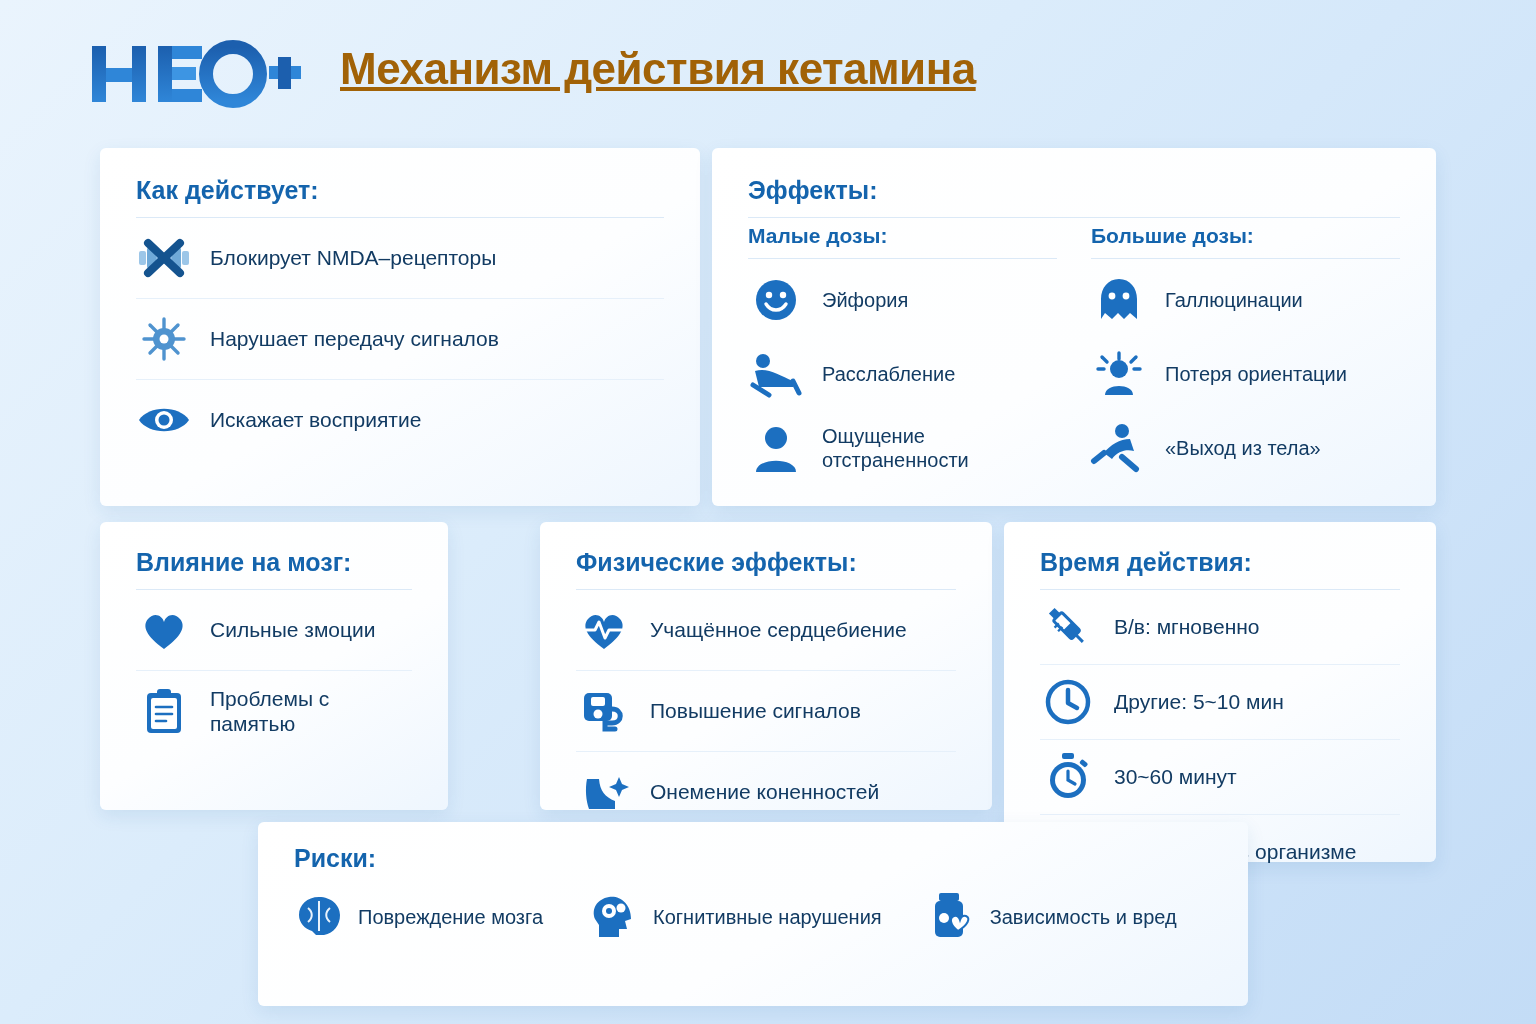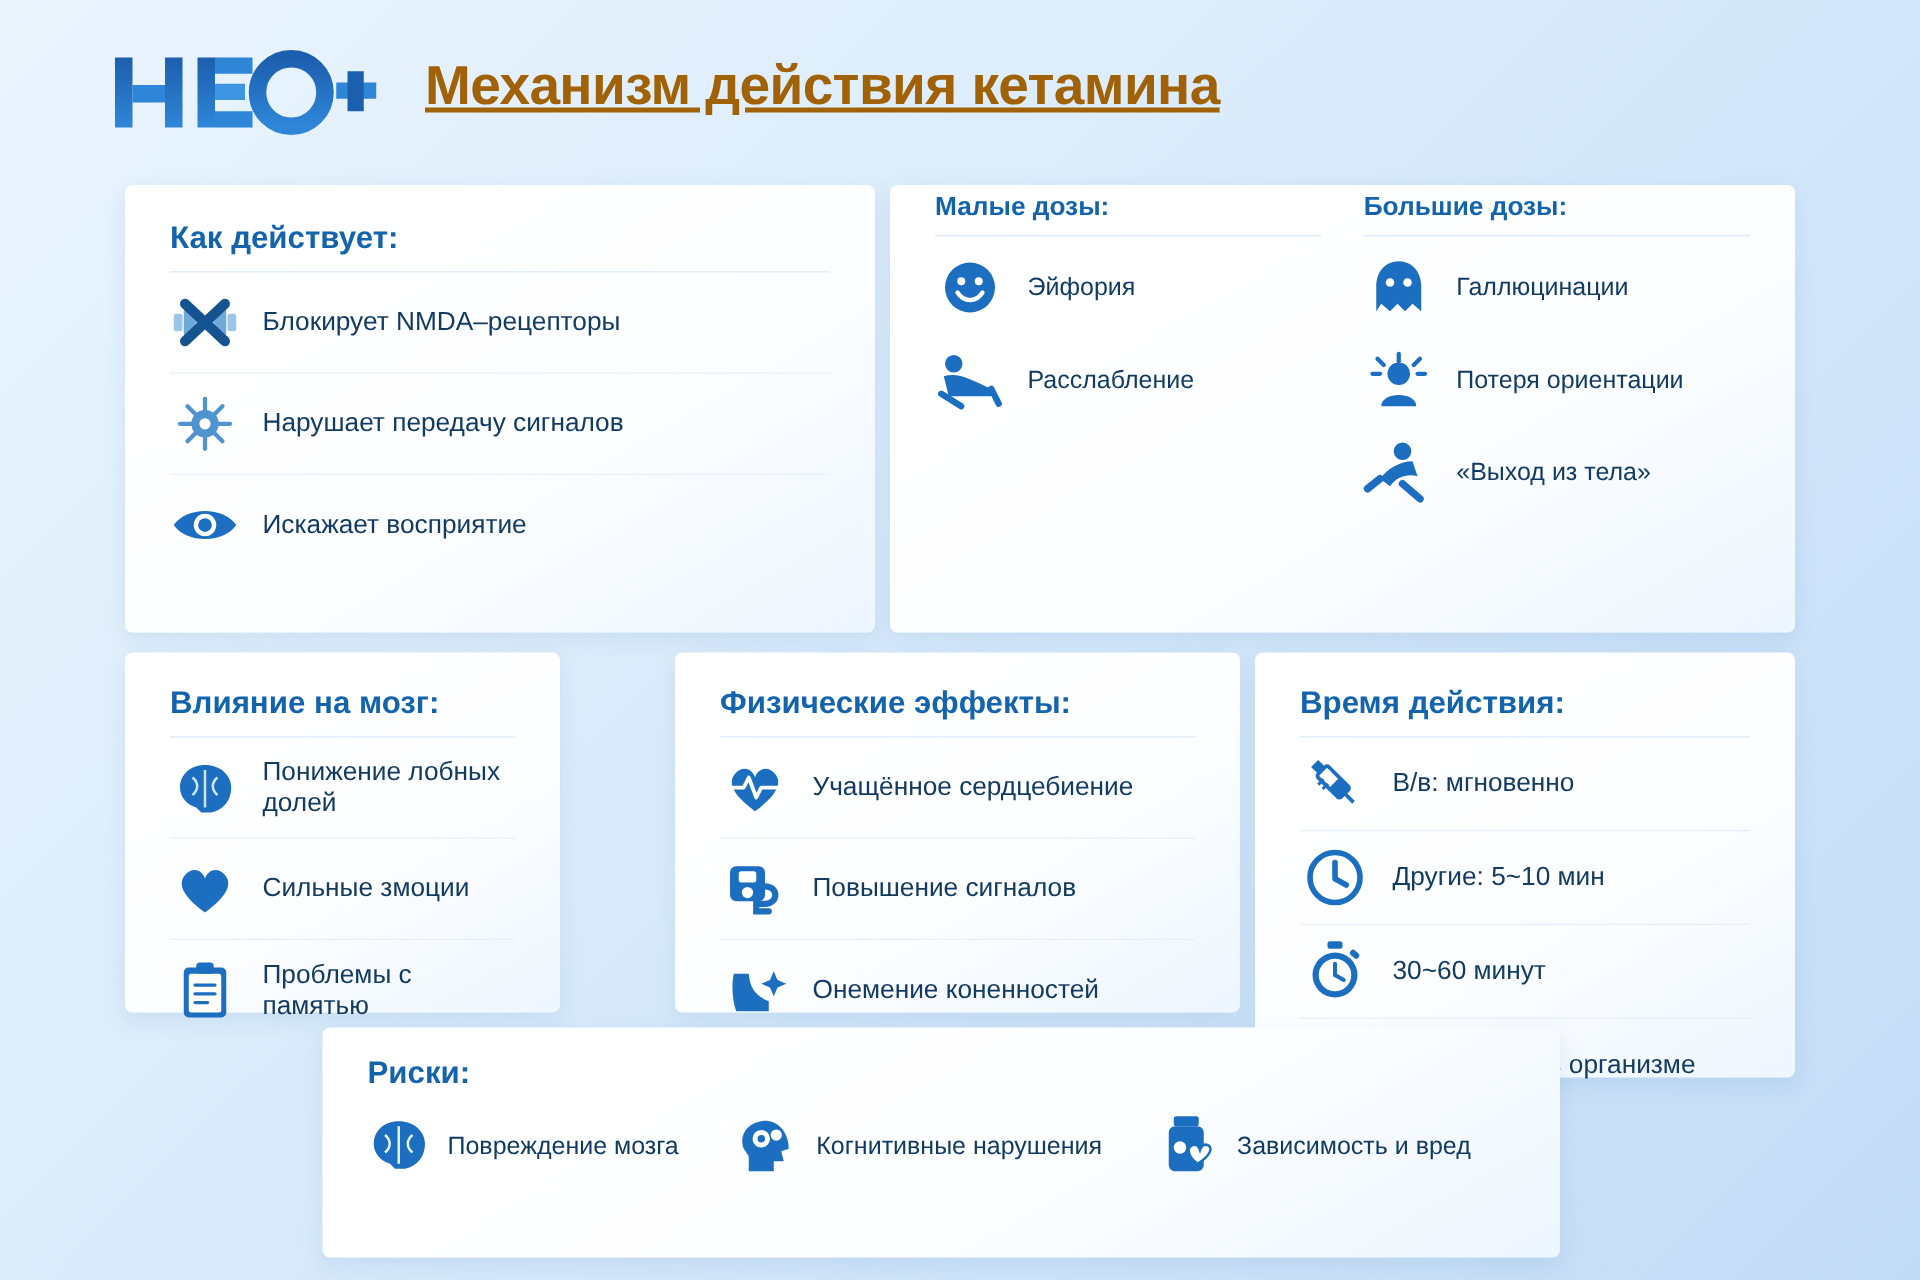--- a/index.html
+++ b/index.html
@@ -145,20 +145,21 @@
             <circle cx="27" cy="17" r="9" fill="#ffffff"></circle>
             <circle cx="27" cy="17" r="5.5" fill="#1c6fc0"></circle>
           </svg>
         </span>
         <span class="txt">Искажает восприятие</span>
       </div>
     </div>
   </div>
 
   <div class="card" id="card-effects">
+    <div class="card-title">Эффекты:</div>
     <div class="eff-cols">
       <div class="eff-col">
         <div class="sub-title">Малые дозы:</div>
         <div class="row">
           <span class="ico">
             <svg width="44" height="44" viewBox="0 0 44 44">
               <circle cx="22" cy="22" r="20" fill="#1c6fc0"></circle>
               <circle cx="15" cy="17" r="3.2" fill="#fff"></circle>
                 <circle cx="29" cy="17" r="3.2" fill="#fff"></circle>
               <path d="M12 26 C17 34, 27 34, 32 26" stroke="#fff" stroke-width="3.4" fill="none" stroke-linecap="round"></path>
@@ -169,20 +170,29 @@
         <div class="row">
           <span class="ico">
             <svg width="54" height="46" viewBox="0 0 54 46">
               <circle cx="14" cy="10" r="7" fill="#1c6fc0"></circle>
               <path d="M6 20 C18 16, 30 24, 44 30 L44 36 L10 36 Z" fill="#1c6fc0"></path>
               <path d="M4 34 L20 44" stroke="#1c6fc0" stroke-width="5" stroke-linecap="round"></path>
               <path d="M44 30 L50 42" stroke="#1c6fc0" stroke-width="5" stroke-linecap="round"></path>
             </svg>
           </span>
           <span class="txt">Расслабление</span>
+        </div>
+        <div class="row">
+          <span class="ico">
+            <svg width="44" height="48" viewBox="0 0 44 48">
+              <circle cx="22" cy="14" r="11" fill="#1c6fc0"></circle>
+              <path d="M2 48 C2 33, 42 33, 42 48 Z" fill="#1c6fc0"></path>
+            </svg>
+          </span>
+          <span class="txt">Ощущение отстраненности</span>
         </div>
       </div>
 
       <div class="eff-col">
         <div class="sub-title">Большие дозы:</div>
         <div class="row">
           <span class="ico">
             <svg width="44" height="46" viewBox="0 0 44 46">
               <path d="M22 2 C33 2, 40 11, 40 22 L40 42 L33 36 L27 42 L21 36 L15 42 L8 36 L4 42 L4 22 C4 11, 11 2, 22 2 Z" fill="#1c6fc0"></path>
               <circle cx="15" cy="19" r="3.4" fill="#fff"></circle>
@@ -220,33 +230,20 @@
         </div>
       </div>
     </div>
   </div>
 
   <div class="card" id="card-brain">
     <div class="card-title">Влияние на мозг:</div>
     <div class="rows">
       <div class="row">
         <span class="ico">
-          <svg width="50" height="44" viewBox="0 0 50 44">
-            <path d="M25 4 C13 4, 5 12, 5 22 C5 30, 11 36, 18 38 L22 42 L30 42 C40 40, 46 32, 46 22 C46 12, 37 4, 25 4 Z" fill="#1c6fc0"></path>
-            <g stroke="#cfe4f9" stroke-width="2" fill="none">
-              <path d="M25 8 L25 38"></path>
-                <path d="M15 14 C20 18, 20 24, 15 28"></path>
-              <path d="M35 14 C30 18, 30 24, 35 28"></path>
-            </g>
-          </svg>
-        </span>
-        <span class="txt">Понижение лобных долей</span>
-      </div>
-      <div class="row">
-        <span class="ico">
           <svg width="48" height="42" viewBox="0 0 48 42">
             <path d="M24 40 C6 27, 2 17, 8 10 C14 3, 22 6, 24 13 C26 6, 34 3, 40 10 C46 17, 42 27, 24 40 Z" fill="#1c6fc0"></path>
           </svg>
         </span>
         <span class="txt">Сильные змоции</span>
       </div>
       <div class="row">
         <span class="ico">
           <svg width="40" height="48" viewBox="0 0 40 48">
             <rect x="3" y="6" width="34" height="40" rx="4" fill="#1c6fc0"></rect>

